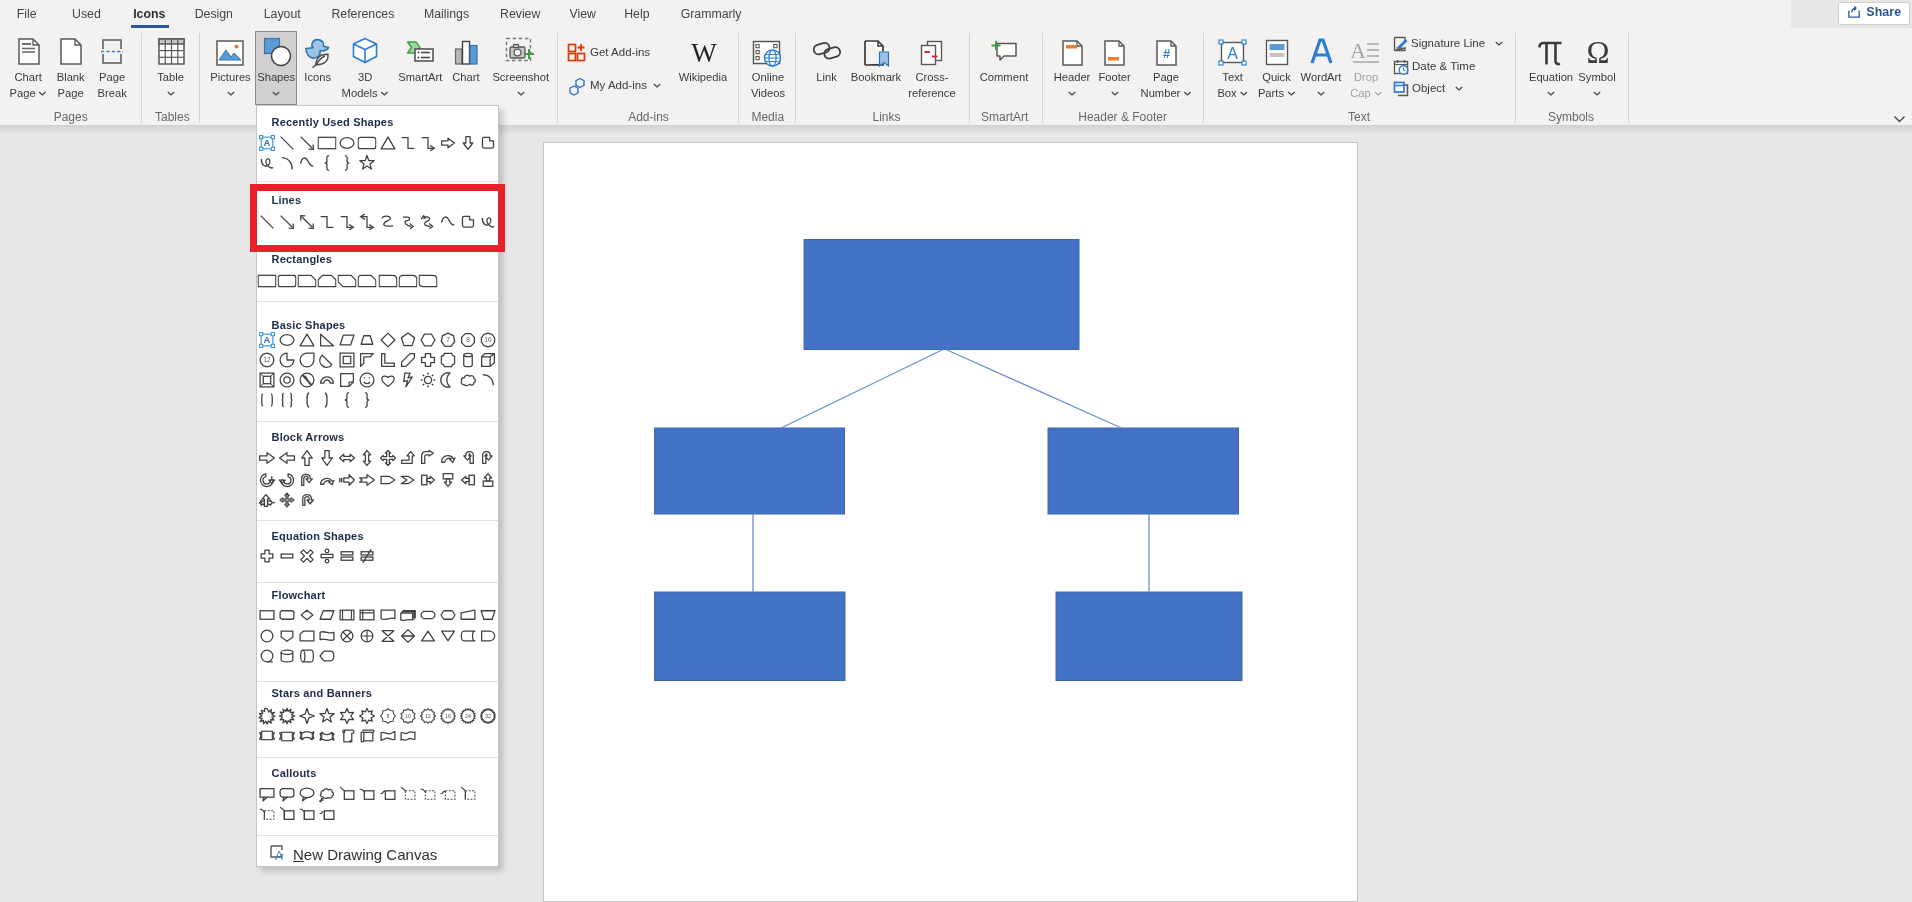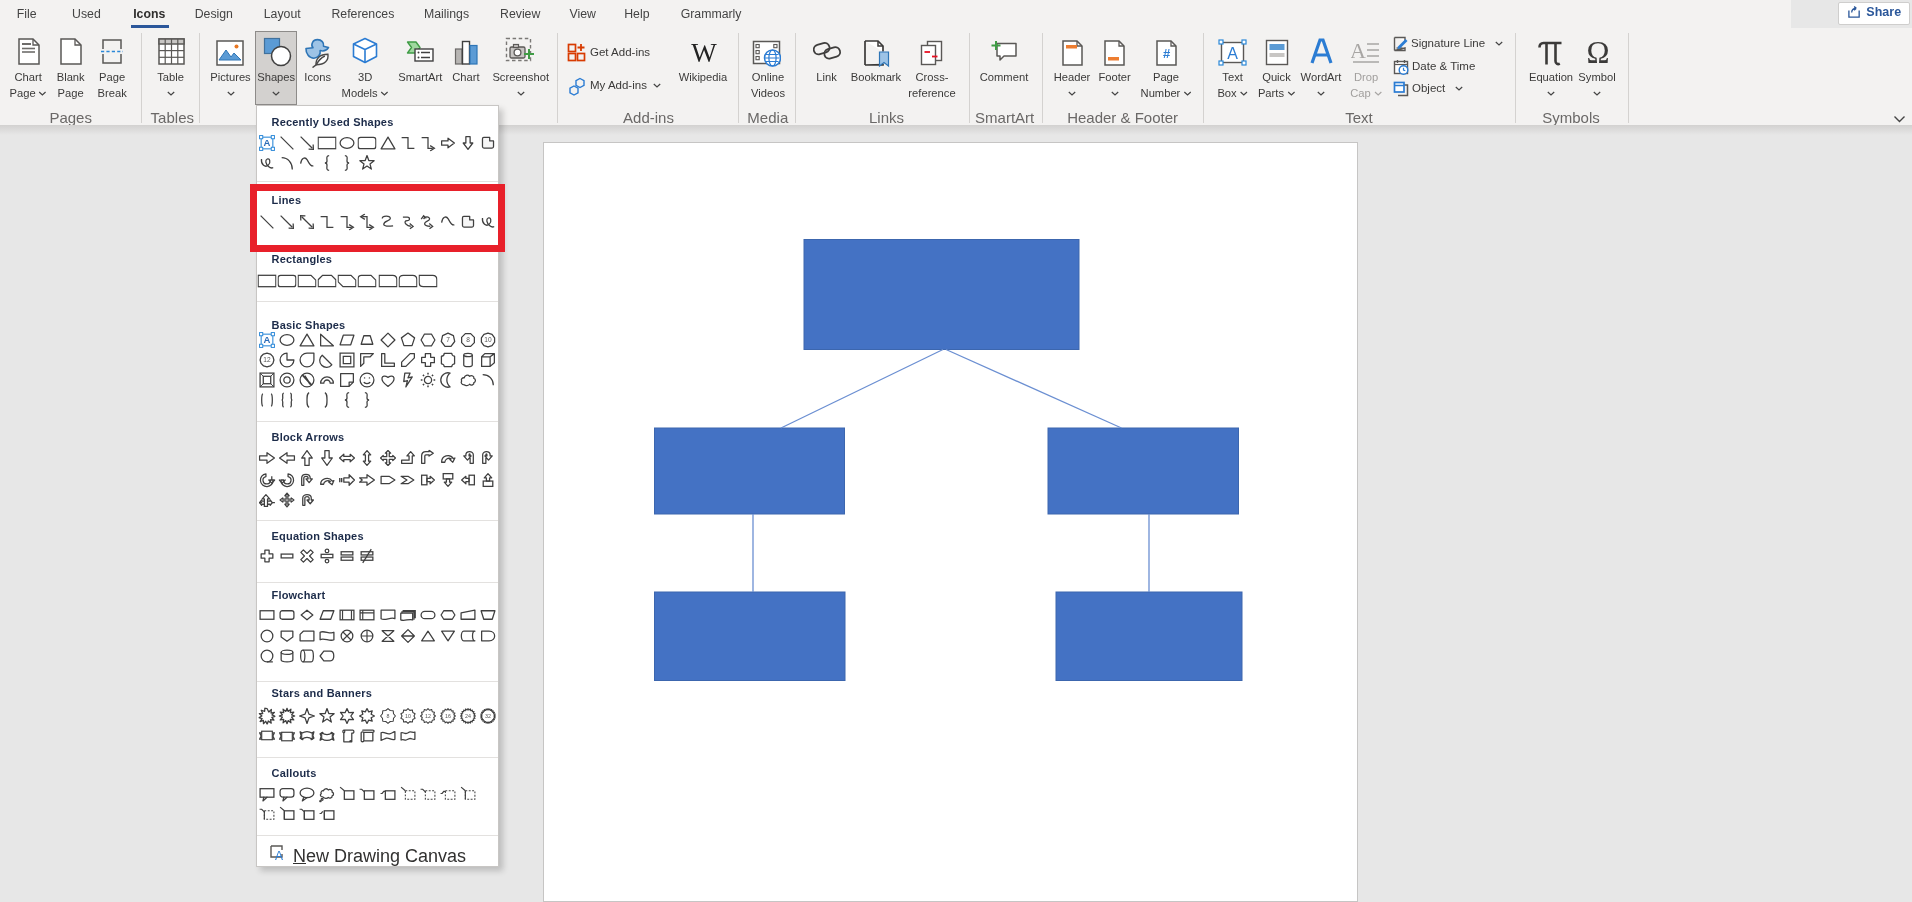--- a/index.html
+++ b/index.html
@@ -2,21 +2,21 @@
 <html><head><meta charset="utf-8"><style>
 *{margin:0;padding:0;box-sizing:border-box}
 html,body{width:1912px;height:902px;overflow:hidden;background:#e7e7e7;
   font-family:"Liberation Sans",sans-serif;-webkit-font-smoothing:antialiased}
 .abs{position:absolute}
 #app{position:relative;width:1912px;height:902px}
 #tabs{left:0;top:0;width:1791px;height:28px;background:#f3f2f1}
 .tab{position:absolute;top:0;height:28px;line-height:28px;font-size:12.3px;color:#444;transform:translateX(-50%);white-space:nowrap}
 #ribbon{left:0;top:28px;width:1912px;height:97px;background:#f3f2f1}
 .sep{position:absolute;width:1px;background:#d4d2d0}
-.glabel{position:absolute;font-size:15px;color:#6a6867;transform:translateX(-50%);white-space:nowrap;line-height:11px}
+.glabel{position:absolute;font-size:12px;color:#6a6867;transform:translateX(-50%);white-space:nowrap;line-height:11px}
 .blabel{position:absolute;font-size:11.2px;color:#3b3a39;transform:translateX(-50%);white-space:nowrap;line-height:11.5px}
 .slabel{position:absolute;font-size:11.5px;color:#3b3a39;white-space:nowrap;line-height:11.5px}
 .icon{position:absolute}
 #shade{left:0;top:125px;width:1912px;height:10px;background:linear-gradient(#d2d1d0,#e7e7e7)}
 #page{left:543px;top:142px;width:815px;height:760px;background:#fff;border:1px solid #c6c5c4}
 #menu{left:255.5px;top:105px;width:243px;height:762px;background:#fff;border:1px solid #c8c6c4;box-shadow:4px 4px 6px rgba(0,0,0,0.18)}
 .mtitle{position:absolute;font-size:11px;font-weight:bold;color:#1c2b49;white-space:nowrap;letter-spacing:0.2px;line-height:12px}
 .mdiv{position:absolute;left:256.5px;width:241px;height:1px;background:#e3e1df}
 .redbox{position:absolute;left:249.5px;top:184.4px;width:255px;height:68px;border:7px solid #e8202a;z-index:50}
 .cell{position:absolute;transform:translate(-50%,-50%)}
@@ -986,14 +986,14 @@
         <path d="M1,3.5 L3,3.5 L5.5,6 M5.5,13 L5.5,5" fill="none" stroke="#404040" stroke-width="1.1"></path>
       </svg></div>
     <div class="cell" style="left:327.4px;top:815.5px"><svg width="17" height="17" viewBox="0 0 16 16">
         <rect x="5.5" y="5" width="9" height="8" fill="none" stroke="#404040" stroke-width="1.2"></rect>
         <path d="M1,7.5 L2.5,7.5 L4,5.5 M5.5,13 L5.5,5" fill="none" stroke="#404040" stroke-width="1.1"></path>
       </svg></div>
     <div class="icon" style="left:269px;top:844px"><svg width="17" height="17" viewBox="0 0 17 17">
         <path d="M2,2 L13,2 L13,6 M13,10 L13,13 L2,13 L2,2" fill="none" stroke="#5a5856" stroke-width="1.4"></path>
         <text x="10" y="15.5" font-size="12" fill="#2b7cd3" text-anchor="middle" font-family="Liberation Sans">A</text>
       </svg></div>
-    <div class="abs" style="left:293px;top:845.5px;font-size:18px;color:#323130"><span style="text-decoration:underline">N</span>ew Drawing Canvas</div>
+    <div class="abs" style="left:293px;top:845.5px;font-size:15px;color:#323130"><span style="text-decoration:underline">N</span>ew Drawing Canvas</div>
     <div class="redbox"></div>
   </div>
 </body></html>

